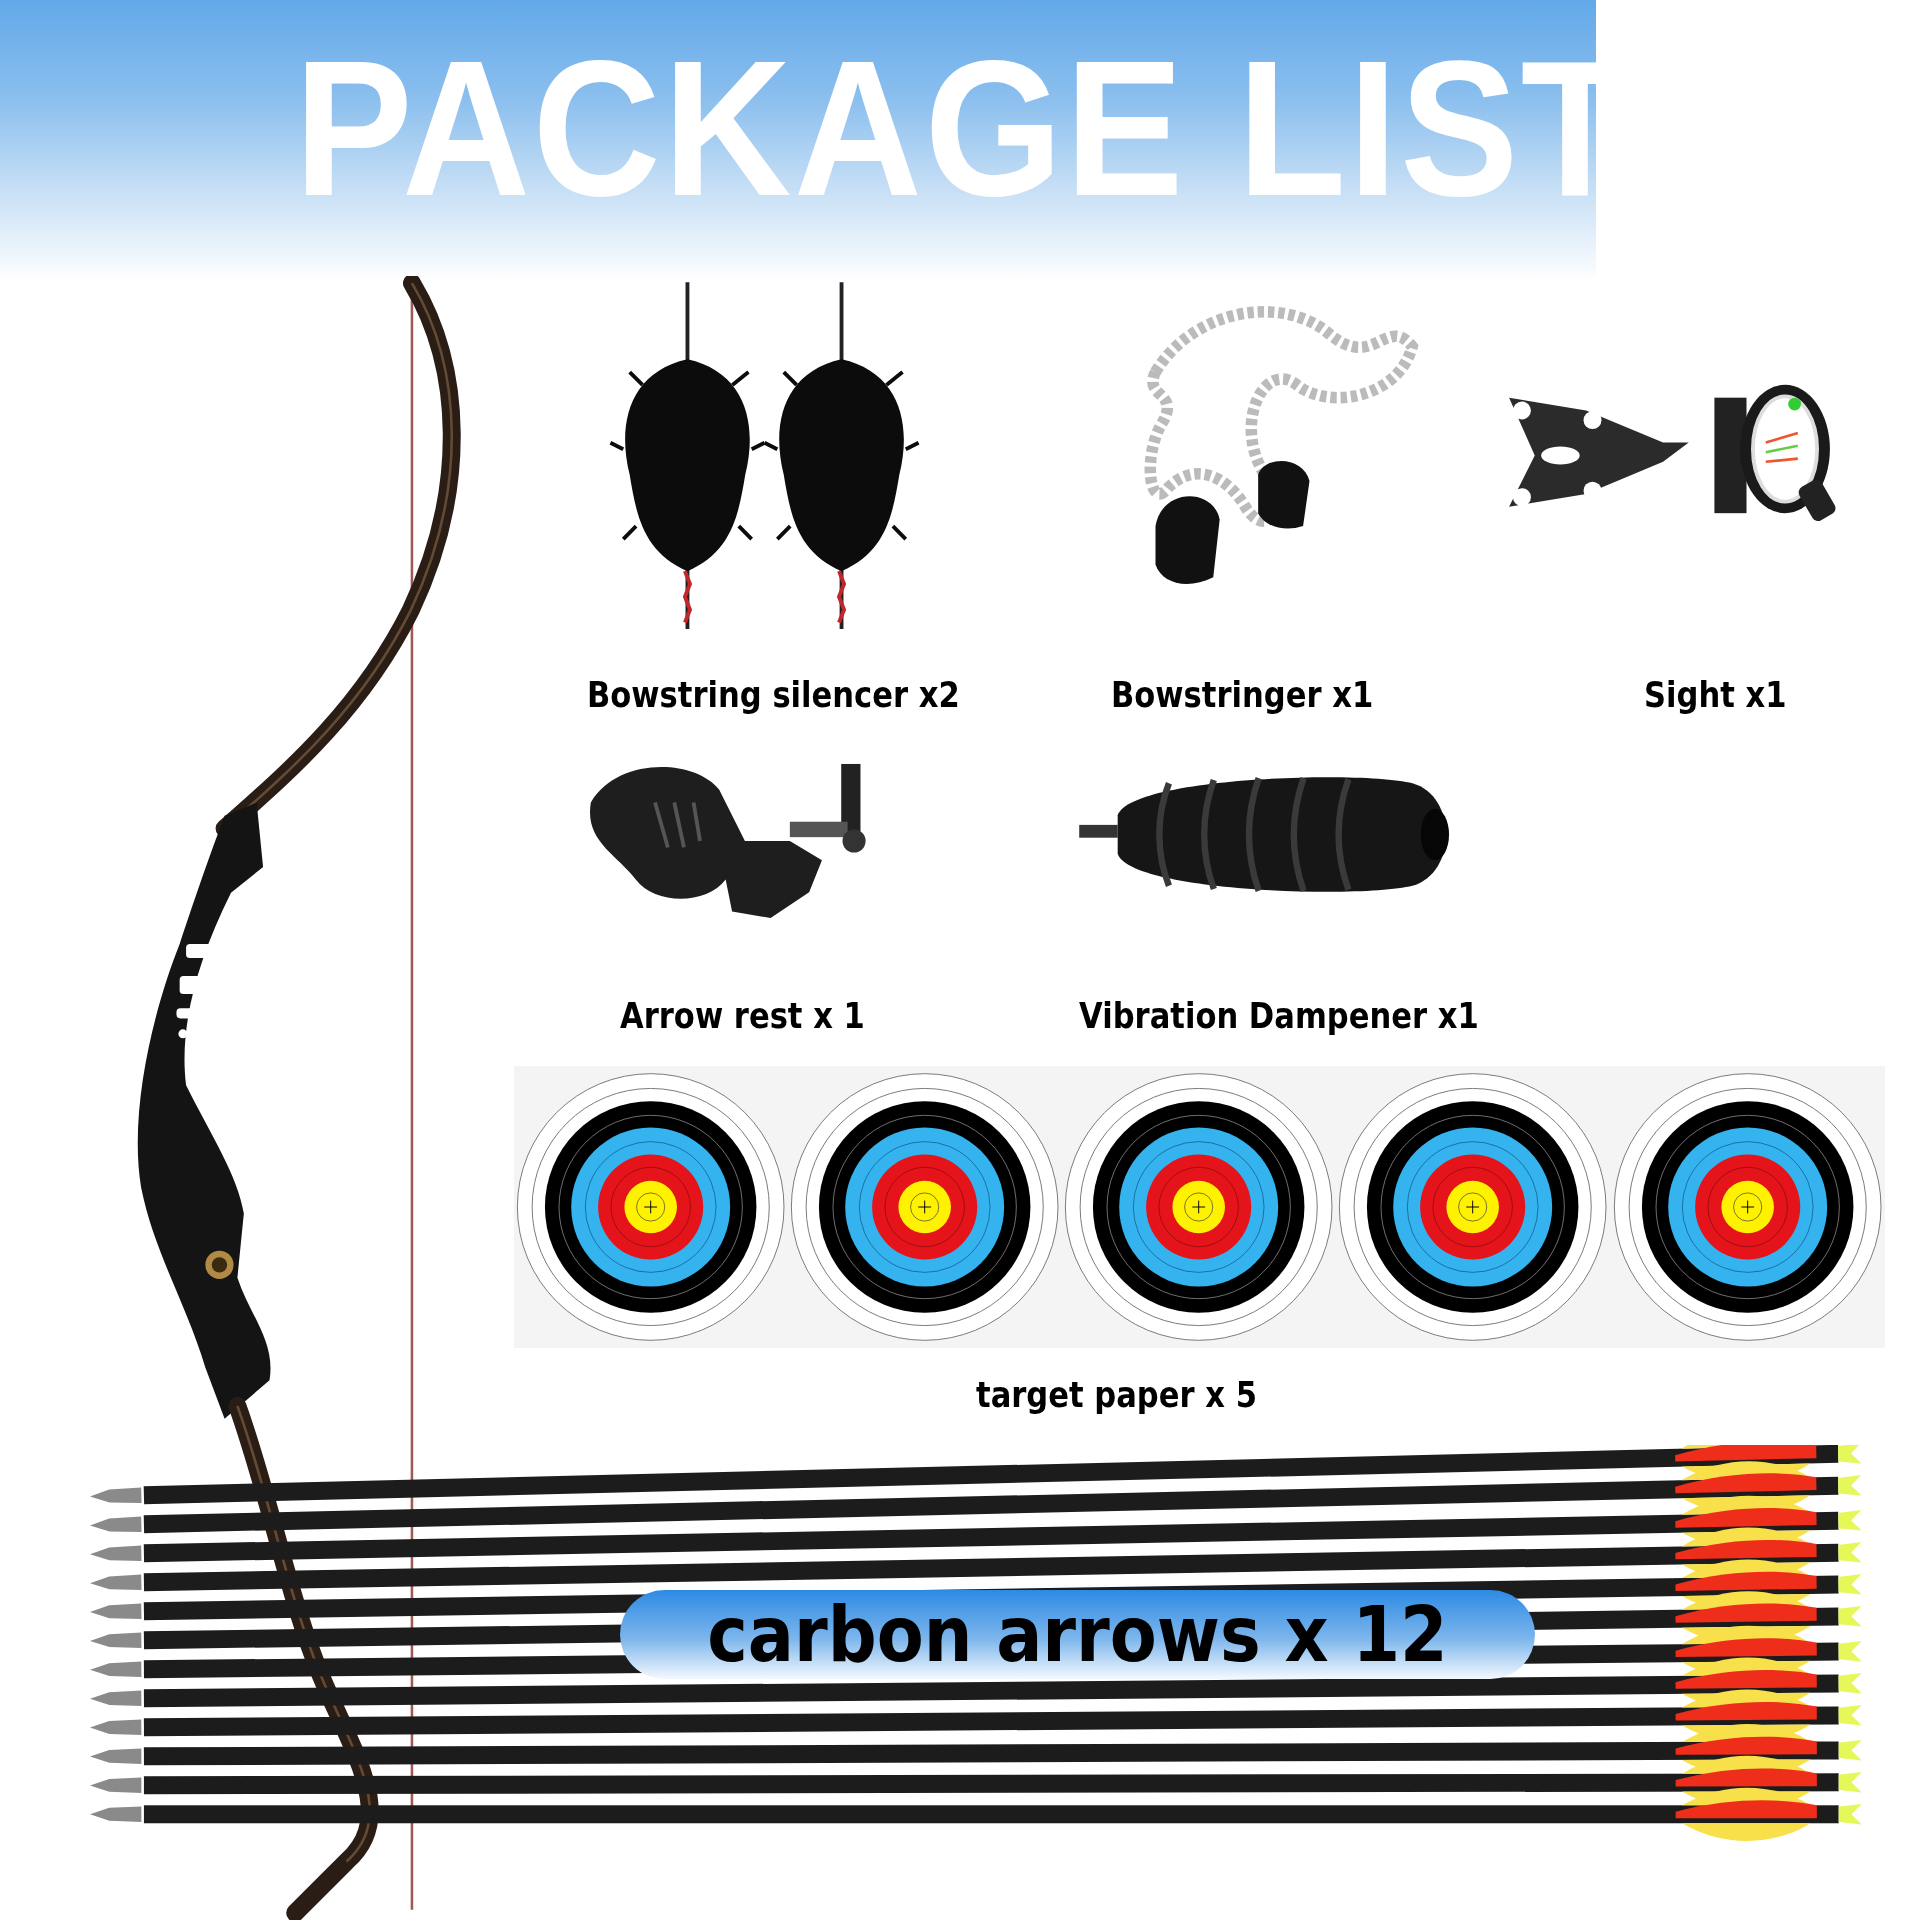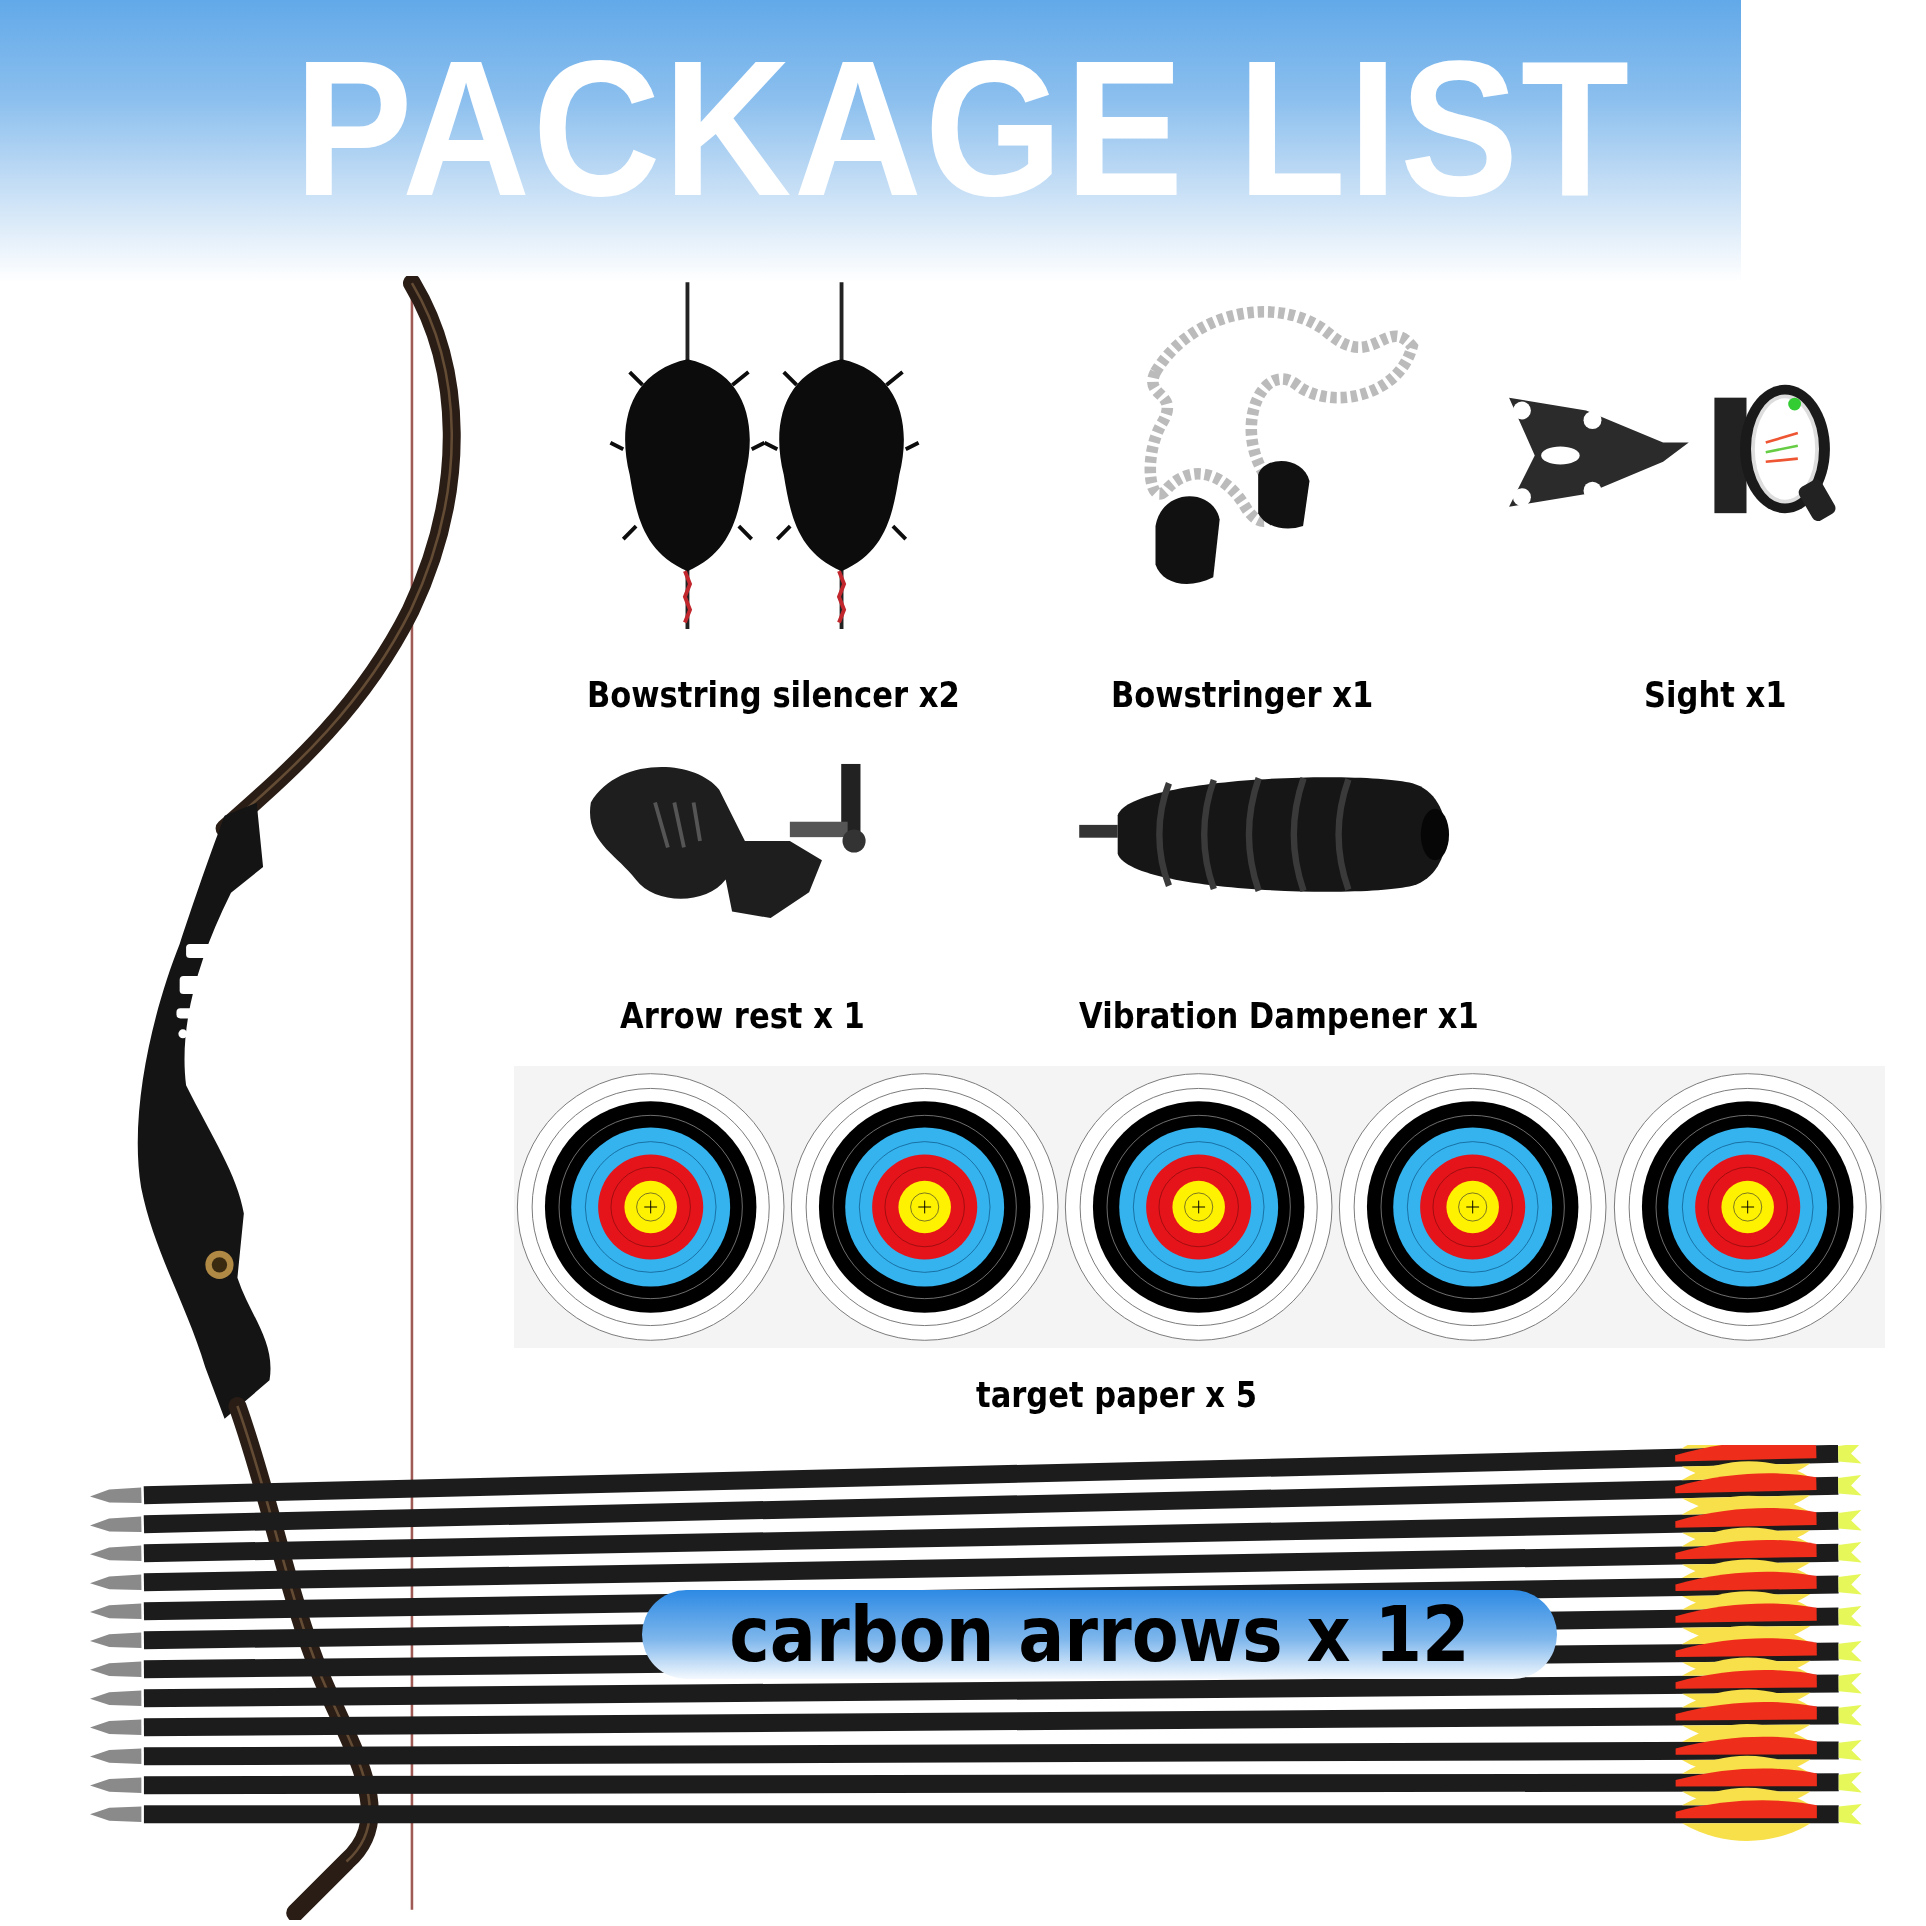--- a/index.html
+++ b/index.html
@@ -1,23 +1,23 @@
 <!DOCTYPE html>
 <html style="font-size:10.3px"><head>
 <meta charset="utf-8">
 <style>
   html,body{margin:0;padding:0;}
   body{width:1926px;height:1926px;position:relative;overflow:hidden;background:#ffffff;font-family:"Liberation Sans",sans-serif;}
-  .header{position:absolute;left:0;top:0;width:1741px;height:282px;background:linear-gradient(to bottom,#62a9e9 0%,#8bbfee 35%,#c3ddf5 65%,#ffffff 100%);}
+  .header{position:absolute;left:0;top:0;width:1596px;height:282px;background:linear-gradient(to bottom,#62a9e9 0%,#8bbfee 35%,#c3ddf5 65%,#ffffff 100%);}
   .title{position:absolute;left:0;top:26px;width:1926px;text-align:center;color:#ffffff;font-family:"Liberation Sans",sans-serif;font-weight:bold;font-size:193px;line-height:205px;letter-spacing:2.6px;transform:scaleX(0.92);transform-origin:center;}
   .item{position:absolute;}
   .label{position:absolute;font-family:"DejaVu Sans",sans-serif;font-weight:bold;color:#000;font-size:36px;white-space:nowrap;transform:scaleX(0.85);transform-origin:left center;}
   .targets{position:absolute;left:514px;top:1066px;width:1371px;height:282px;background:#f4f4f4;}
   .target{position:absolute;top:0;width:274px;height:282px;}
-  .pill{position:absolute;left:642px;top:1590px;width:915px;height:89px;border-radius:63px;background:linear-gradient(to bottom,#2d8ae4 0%,#7db6ec 55%,#f4f9fe 100%);text-align:center;}
+  .pill{position:absolute;left:620px;top:1590px;width:915px;height:89px;border-radius:63px;background:linear-gradient(to bottom,#2d8ae4 0%,#7db6ec 55%,#f4f9fe 100%);text-align:center;}
   .pill-text{position:absolute;left:0;top:0;width:100%;height:100%;display:flex;align-items:center;justify-content:center;font-family:"DejaVu Sans",sans-serif;font-weight:bold;font-size:76px;color:#000;transform:scaleX(0.9);}
   svg{display:block;}
 </style>
 </head>
 <body>
 
 <div class="header">
   <div class="title">PACKAGE LIST</div>
 </div>
 

